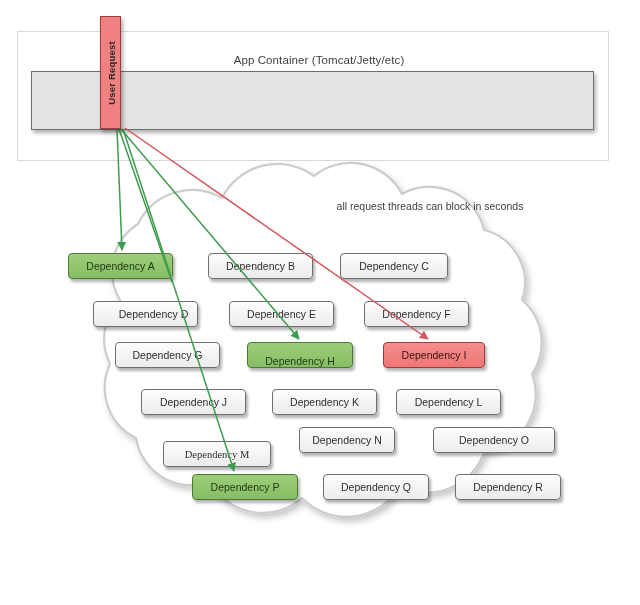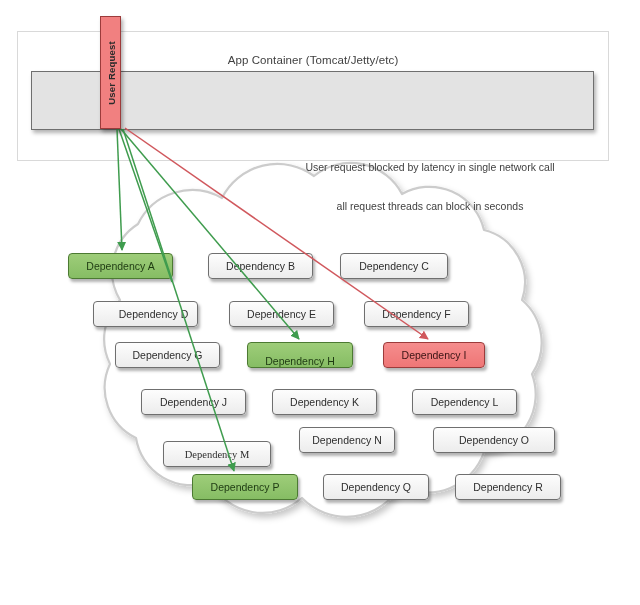--- a/index.html
+++ b/index.html
@@ -10,21 +10,21 @@
     color:#3a3a3a;
   }
   #stage{position:absolute;inset:0;width:640px;height:605px;}
 
   
   .app-container{
     position:absolute;left:17px;top:31px;width:592px;height:130px;
     border:1px solid #d9d9d9;background:#ffffff;box-sizing:border-box;
   }
   .app-container-title{
-    position:absolute;left:0;top:22px;width:100%;text-align:center;
+    position:absolute;left:6px;top:22px;width:100%;text-align:center;
     font-size:11.5px;color:#3f3f3f;letter-spacing:.1px;
   }
   .thread-pool{
     position:absolute;left:31px;top:71px;width:563px;height:59px;
     background:#e3e3e3;border:1px solid #6f6f6f;box-sizing:border-box;
     box-shadow:2px 3px 4px rgba(0,0,0,.30);
   }
 
   
   .user-request{
@@ -109,21 +109,20 @@
 
   <div class="app-container">
     <div class="app-container-title">App Container (Tomcat/Jetty/etc)</div>
   </div>
   <div class="thread-pool"></div>
 
   <div class="user-request">
     <div class="user-request-label">User Request</div>
   </div>
 
-  <div class="annotation ann-line1">User request blocked by latency in single network call</div>
   <div class="annotation ann-line3">all request threads can block in seconds</div>
 
   <div id="dep-layer">
       <div class="dep green" style="left: 68px; top: 253px; width: 105px;">
         <span>Dependency A</span>
       </div>
       <div class="dep" style="left: 208px; top: 253px; width: 105px;">
         <span>Dependency B</span>
       </div>
       <div class="dep" style="left: 340px; top: 253px; width: 108px;">
@@ -146,21 +145,21 @@
       </div>
       <div class="dep red" style="left: 383px; top: 342px; width: 102px;">
         <span>Dependency I</span>
       </div>
       <div class="dep" style="left: 141px; top: 389px; width: 105px;">
         <span>Dependency J</span>
       </div>
       <div class="dep" style="left: 272px; top: 389px; width: 105px;">
         <span>Dependency K</span>
       </div>
-      <div class="dep" style="left: 412px; top: 389px; width: 105px;">
+      <div class="dep" style="left: 396px; top: 389px; width: 105px;">
         <span>Dependency L</span>
       </div>
       <div class="dep" style="left: 163px; top: 441px; width: 108px; font-family: Liberation Serif, serif;">
         <span>Dependency M</span>
       </div>
       <div class="dep" style="left: 299px; top: 427px; width: 96px;">
         <span>Dependency N</span>
       </div>
       <div class="dep" style="left: 433px; top: 427px; width: 122px;">
         <span>Dependency O</span>

